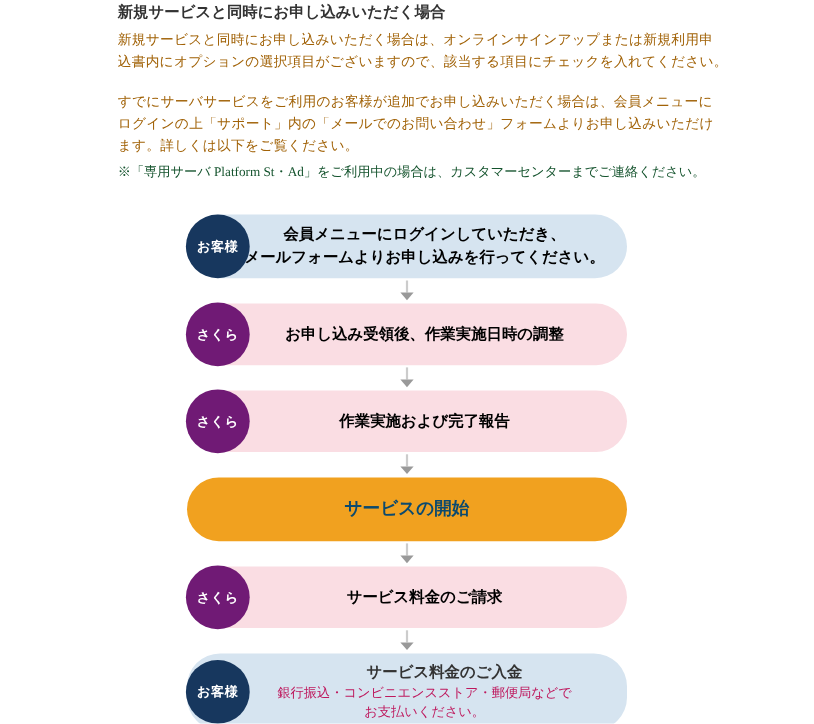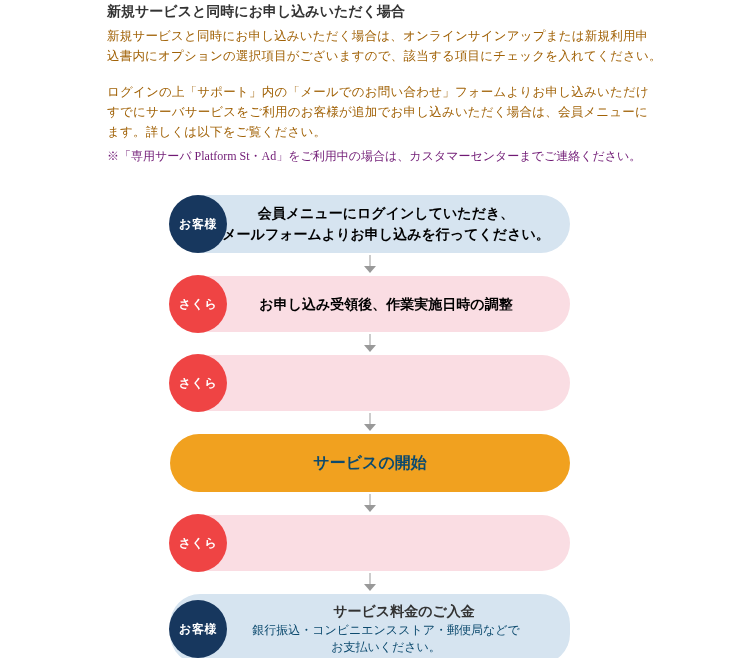--- a/index.html
+++ b/index.html
@@ -28,21 +28,21 @@
   .sec-body { margin: 0 0 16px 0; }
   .p-line {
     font-size: 12.5px;
     line-height: 20px;
     color: #a16207;
     letter-spacing: 0.2px;
   }
   .note-line {
     font-size: 12px;
     line-height: 17px;
-    color: #701a75;
+    color: #14532d;
     margin-top: 3px;
   }
   .flow {
     position: absolute;
     left: 170px;
     top: 195px;
     width: 400px;
     display: flex;
     flex-direction: column;
     align-items: center;
@@ -72,41 +72,41 @@
     border-radius: 50%;
     color: #ffffff;
     font-size: 12px;
     font-weight: bold;
     display: flex;
     align-items: center;
     justify-content: center;
     letter-spacing: 0.5px;
   }
   .badge-navy { background: #17375e; }
-  .badge-pink { background: #ef4444; }
+  .badge-pink { background: #701a75; }
   .step-line {
     font-size: 14px;
     font-weight: bold;
     color: #000000;
     line-height: 21px;
     text-align: center;
     white-space: nowrap;
   }
   .step-title {
     font-size: 14px;
     font-weight: bold;
     color: #333333;
     line-height: 20px;
     text-align: right;
     white-space: nowrap;
     margin-left: 36px;
   }
   .step-sub {
     font-size: 12px;
-    color: #0c4a6e;
+    color: #be185d;
     line-height: 17px;
     text-align: right;
     white-space: nowrap;
   }
   .step-orange .step-line {
     color: #0c4a6e;
     font-size: 16px;
     line-height: 22px;
   }
   .step-last { min-height: 64px; }
@@ -131,22 +131,22 @@
 
   <div class="text-col">
 
     <div class="sec-heading">新規サービスと同時にお申し込みいただく場合</div>
     <div class="sec-body">
       <div class="p-line">新規サービスと同時にお申し込みいただく場合は、オンラインサインアップまたは新規利用申</div>
       <div class="p-line">込書内にオプションの選択項目がございますので、該当する項目にチェックを入れてください。</div>
     </div>
 
     <div class="sec-body" style="margin-bottom:6px;">
+      <div class="p-line">すでにサーバサービスをご利用のお客様が追加でお申し込みいただく場合は、会員メニューに</div>
       <div class="p-line">ログインの上「サポート」内の「メールでのお問い合わせ」フォームよりお申し込みいただけ</div>
-      <div class="p-line">すでにサーバサービスをご利用のお客様が追加でお申し込みいただく場合は、会員メニューに</div>
       <div class="p-line">ます。詳しくは以下をご覧ください。</div>
     </div>
 
     <div class="note-line">※「専用サーバ Platform St・Ad」をご利用中の場合は、カスタマーセンターまでご連絡ください。</div>
   </div>
 
   <div class="flow">
 
     <div class="step step-blue">
       <div class="badge badge-navy">お客様</div>
@@ -164,38 +164,40 @@
       <div class="step-line">お申し込み受領後、作業実施日時の調整</div>
     </div>
 
     <div class="arrow">
       <div class="shaft"></div>
         <div class="head"></div>
     </div>
 
     <div class="step step-pink">
       <div class="badge badge-pink">さくら</div>
+      <div class="step-line">作業実施および完了報告</div>
     </div>
 
     <div class="arrow">
       <div class="shaft"></div>
         <div class="head"></div>
     </div>
 
     <div class="step step-orange">
       <div class="step-line">サービスの開始</div>
     </div>
 
     <div class="arrow">
       <div class="shaft"></div>
         <div class="head"></div>
     </div>
 
     <div class="step step-pink">
       <div class="badge badge-pink">さくら</div>
+      <div class="step-line">サービス料金のご請求</div>
     </div>
 
     <div class="arrow">
       <div class="shaft"></div>
         <div class="head"></div>
     </div>
 
     <div class="step step-blue step-last">
       <div class="badge badge-navy">お客様</div>
       <div class="step-title">サービス料金のご入金</div>

